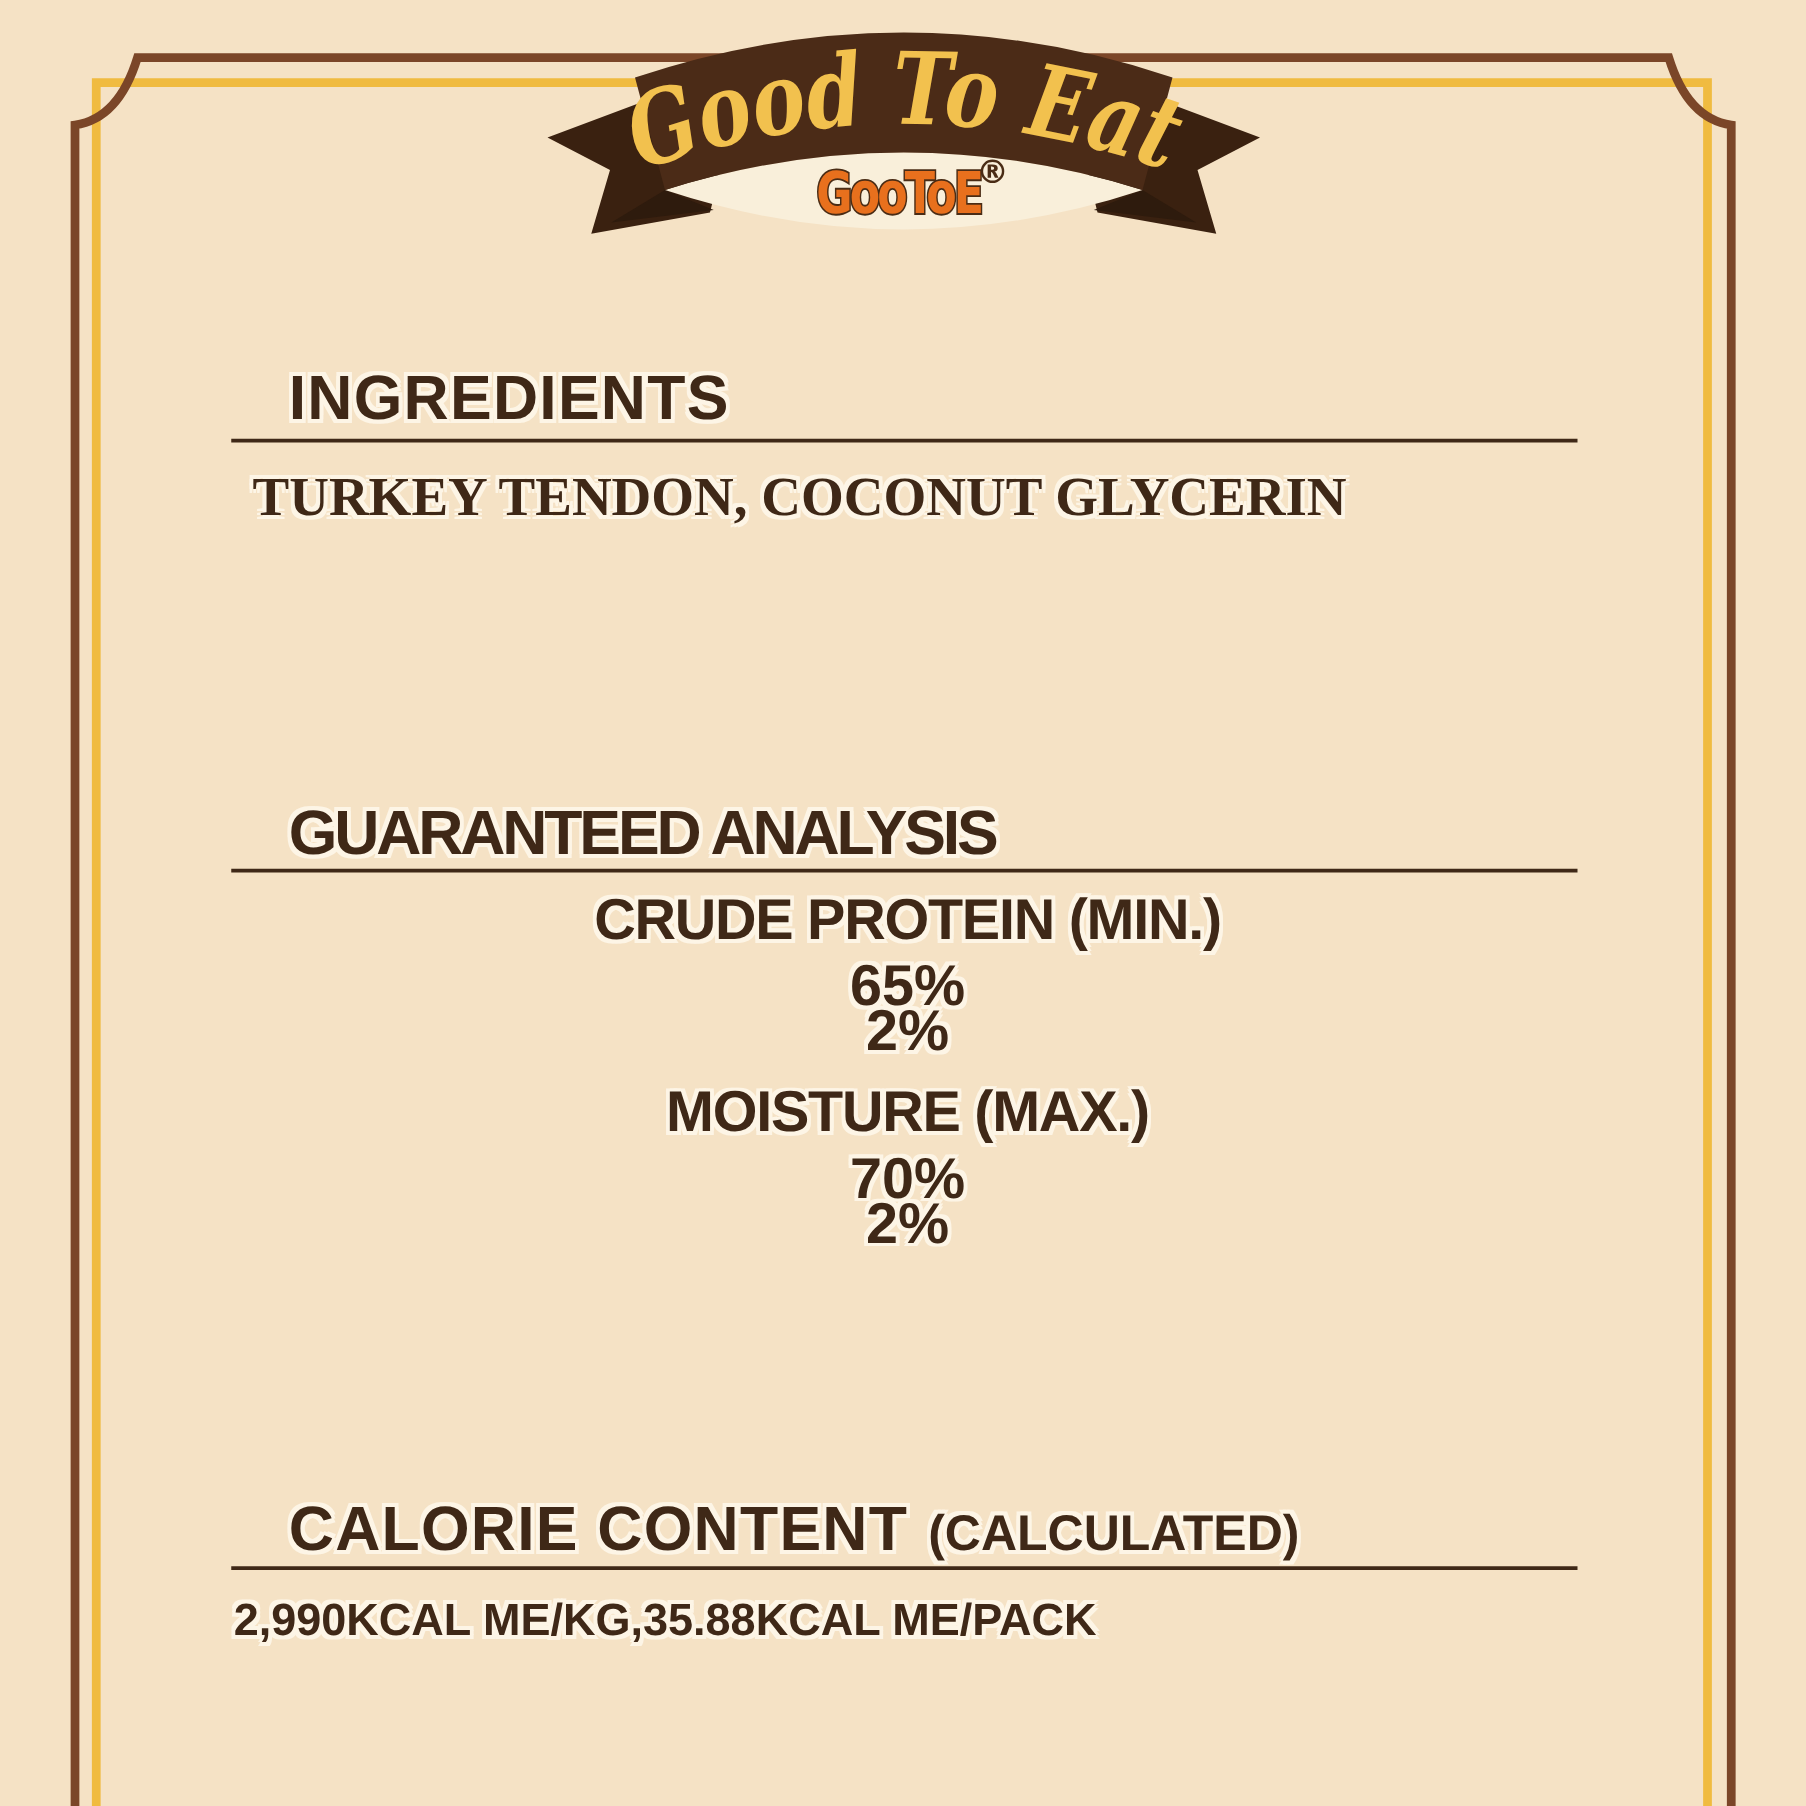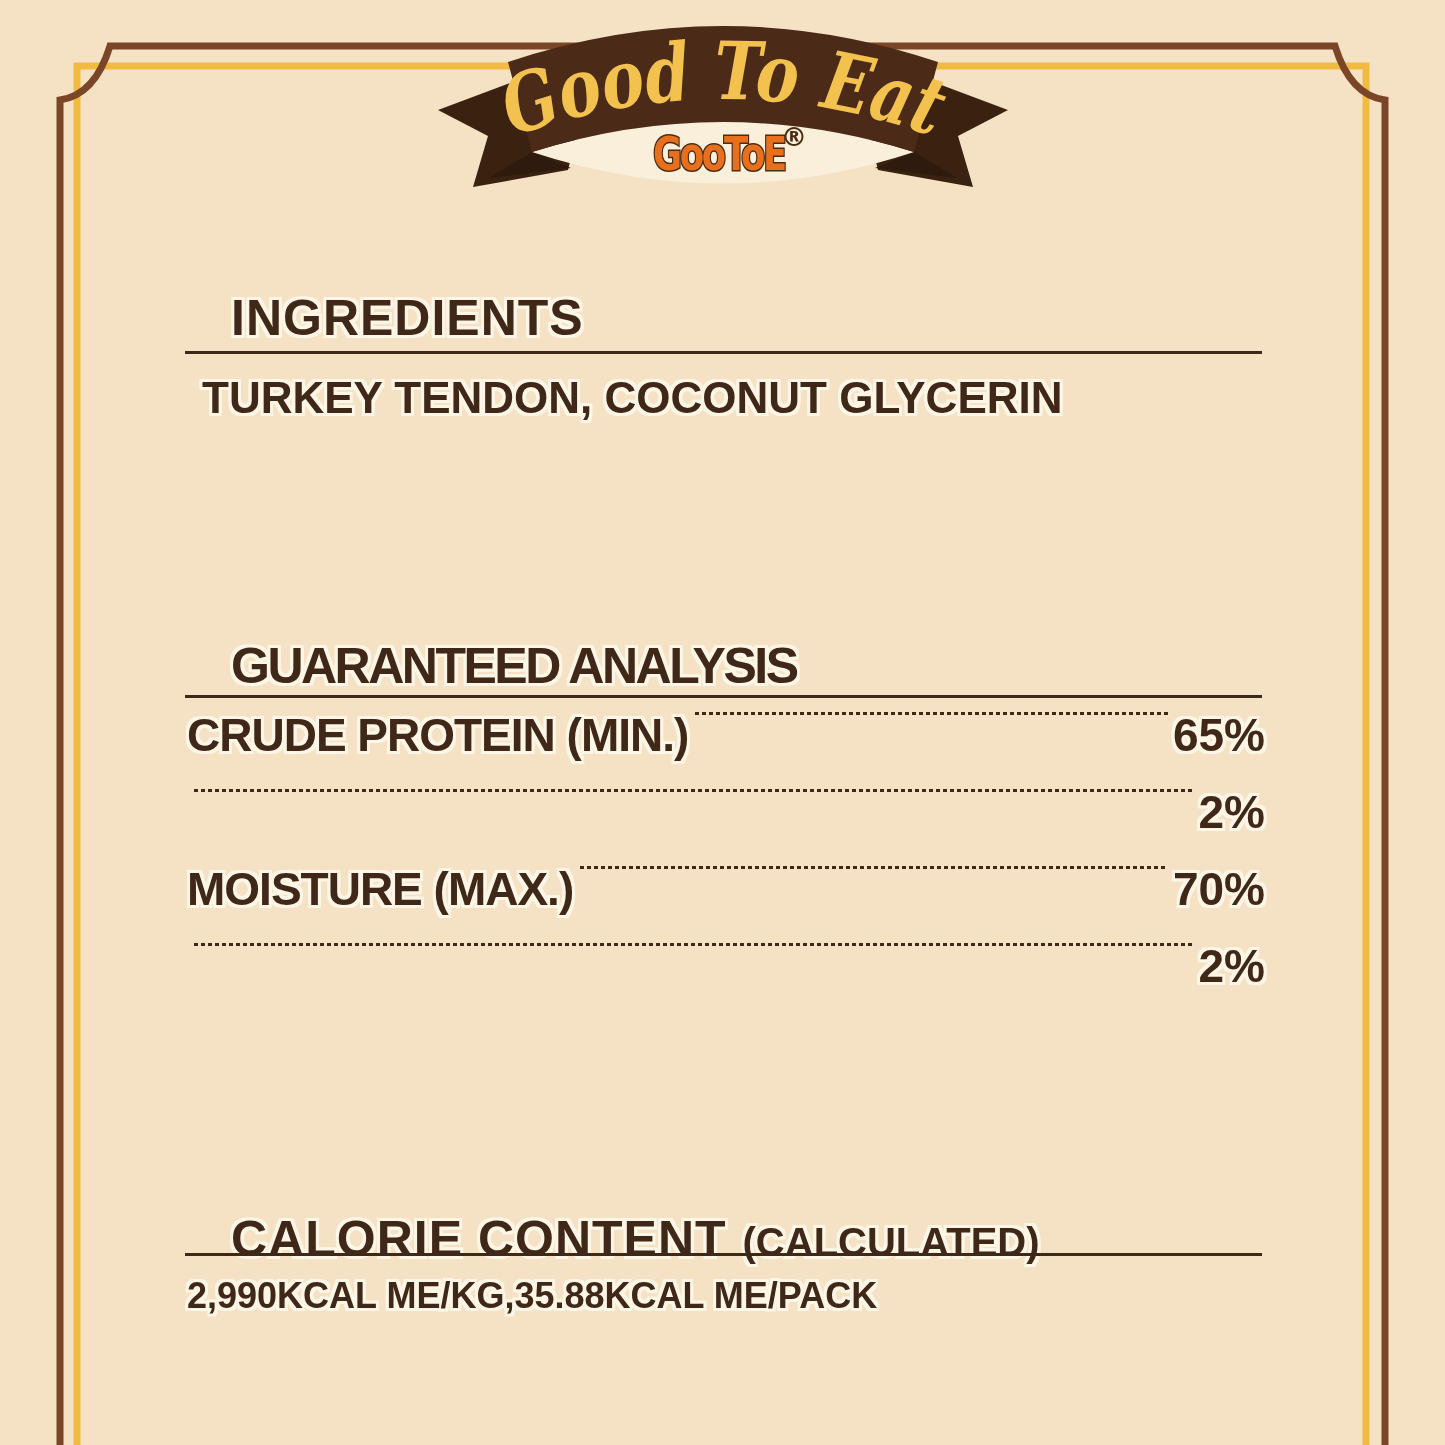--- a/index.html
+++ b/index.html
@@ -34,35 +34,35 @@
       -3px -3px 0 var(--halo), -3px 0 0 var(--halo), -3px 3px 0 var(--halo),
        0 -3px 0 var(--halo),                     0 3px 0 var(--halo),
        3px -3px 0 var(--halo),  3px 0 0 var(--halo), 3px 3px 0 var(--halo);
     white-space:nowrap;
   }
   .h1{font-size:50px;font-weight:700;line-height:1.05;padding-left:44px;}
   .rule{height:3px;background:var(--text_dark);}
 
   .ing-heading{left:187px;top:292px;letter-spacing:1px;}
   .ing-rule{left:185px;top:351px;width:1077px;}
-  .ing-body{left:202px;top:374px;font-size:44px;font-weight:700;line-height:1.1;}
+  .ing-body{left:202px;top:374px;font-size:44px;font-weight:700;line-height:1.1;font-family:Liberation Serif, serif;}
 
   .ga-heading{left:187px;top:640px;letter-spacing:-2.5px;}
   .ga-rule{left:185px;top:695px;width:1077px;}
   .ga-rows{left:187px;top:712px;width:1078px;}
-  .ga-row{display:flex;align-items:flex-start;height:58px;margin-bottom:19px;}
+  .ga-row{display:flex;align-items:center;height:58px;margin-bottom:19px;flex-direction:column;}
   .ga-label{font-size:46px;font-weight:700;line-height:1;letter-spacing:-1px;}
   .ga-value{font-size:46px;font-weight:700;line-height:1;}
   .leader{
     flex:1;height:3px;margin:0 5px 7px 7px;
     background:repeating-linear-gradient(90deg,var(--text_dark) 0 4px,transparent 4px 7px);
   }
 
   .cal-heading-wrap{left:187px;top:1197px;display:flex;align-items:baseline;gap:16px;}
-  .cal-heading{letter-spacing:1px;margin-top:16px;}
+  .cal-heading{letter-spacing:1px;}
   .cal-suffix{font-size:40px;font-weight:700;}
   .cal-rule{left:185px;top:1253px;width:1077px;}
   .cal-body{left:187px;top:1276px;font-size:36px;font-weight:700;line-height:1.1;}
 
   .script-text{
     font-family:"DejaVu Serif", serif;
     font-style:italic;font-weight:bold;
     fill:var(--script_yellow);
   }
   .logo-text{

